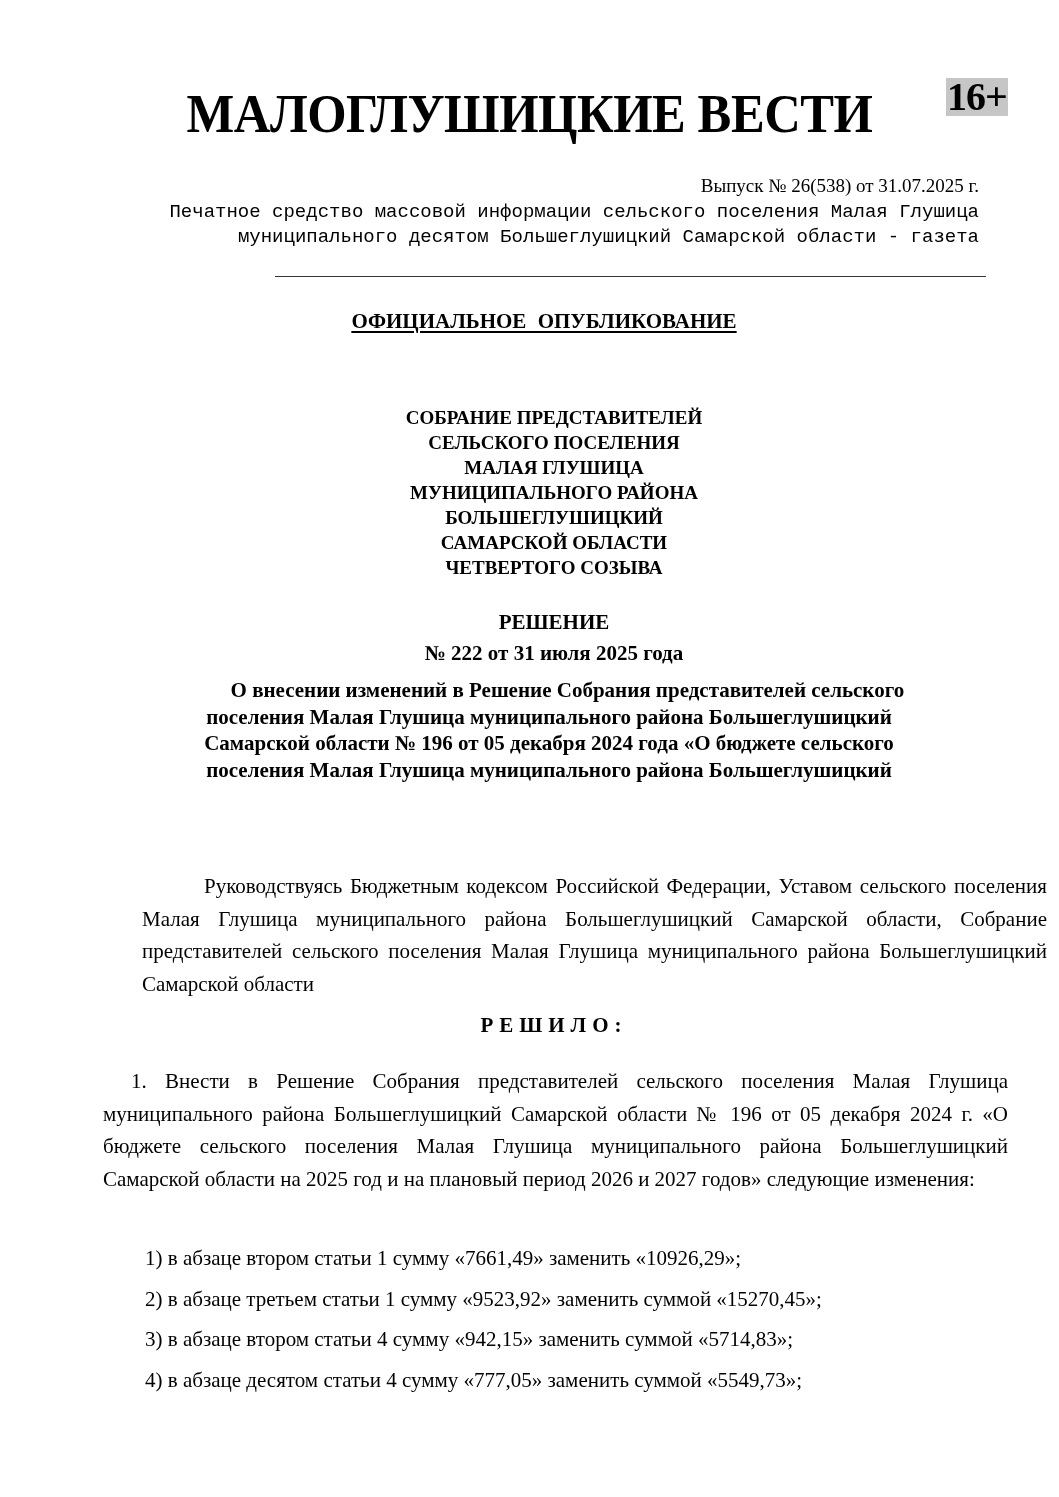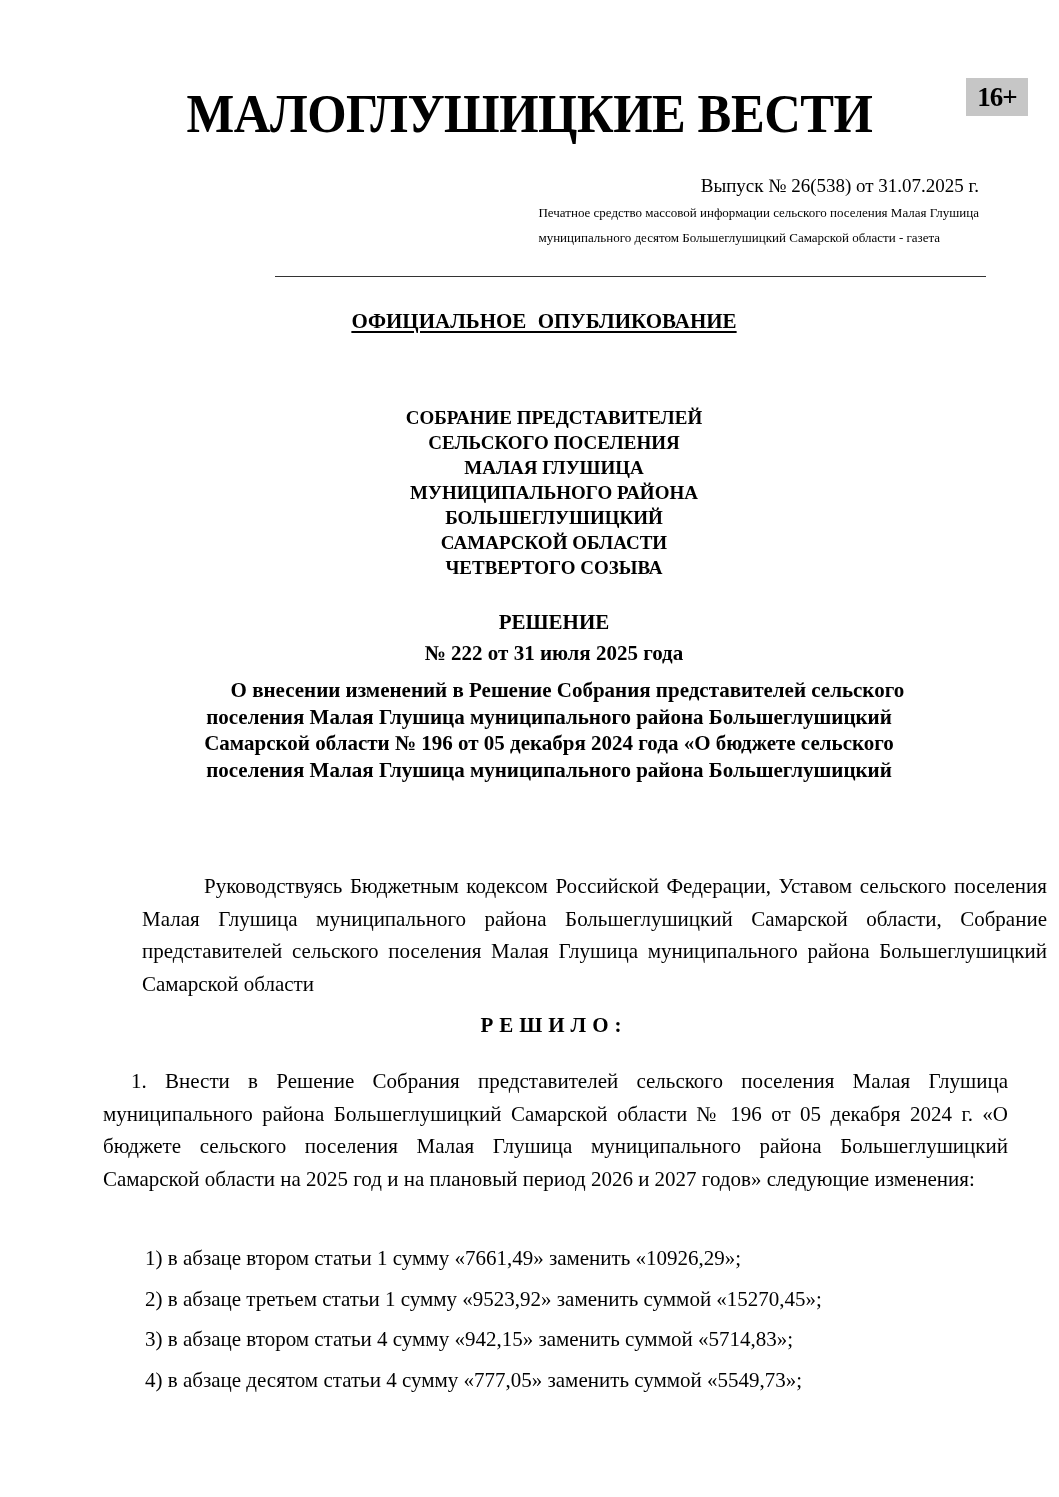--- a/index.html
+++ b/index.html
@@ -2,23 +2,23 @@
 <html><head>
 <meta charset="utf-8">
 <style>
   html, body { margin: 0; padding: 0; background: #ffffff; }
   body { width: 1059px; height: 1497px; position: relative; overflow: hidden;
          font-family: "Liberation Serif", "DejaVu Serif", serif; color: #000; }
   .abs { position: absolute; }
   .masthead { left: 0; width: 1059px; top: 82px; text-align: center; font-size: 55px; font-weight: bold;
               letter-spacing: -0.5px; transform: scaleX(0.92); }
   .age-badge { left: 946px; top: 78px; width: 62px; height: 38px; background: #c6c6c6;
-               font-weight: bold; font-size: 27px; line-height: 38px; text-align: center; letter-spacing: -1px; margin-left: 20px; }
+               font-weight: bold; font-size: 40px; line-height: 38px; text-align: center; letter-spacing: -1px; }
   .issue { right: 80px; top: 175px; font-size: 19px; text-align: right; white-space: nowrap; }
-  .publisher { right: 80px; top: 200px; font-size: 13px; text-align: left; line-height: 25px; white-space: nowrap; }
+  .publisher { right: 80px; top: 200px; font-size: 19px; text-align: right; line-height: 25px; white-space: nowrap; font-family: Liberation Mono, monospace; }
   .rule { left: 275px; top: 276px; width: 711px; height: 0; border-top: 1.5px solid #333; }
   .official { left: 0; width: 1088px; top: 309px; text-align: center; font-size: 21px; font-weight: bold;
               text-decoration: underline; text-underline-offset: 3px; word-spacing: 6px; }
   .org { left: 0; width: 1108px; top: 405px; text-align: center; font-size: 19px; font-weight: bold; line-height: 25px; }
   .decision-title { left: 0; width: 1108px; top: 607px; text-align: center; font-size: 21px; font-weight: bold; line-height: 31px; }
   .subject { left: 134px; width: 830px; top: 677px; font-size: 21px; font-weight: bold; line-height: 26.5px; text-align: center; }
   .subject-line { display: block; white-space: nowrap; }
   .preamble { left: 103px; width: 905px; top: 870px; font-size: 21px; line-height: 32.5px; text-align: justify;
               text-indent: 62px; margin-left: 39px; }
   .resolved { left: 0; width: 1108px; top: 1013px; text-align: center; font-size: 21px; font-weight: bold; letter-spacing: 6px; }

